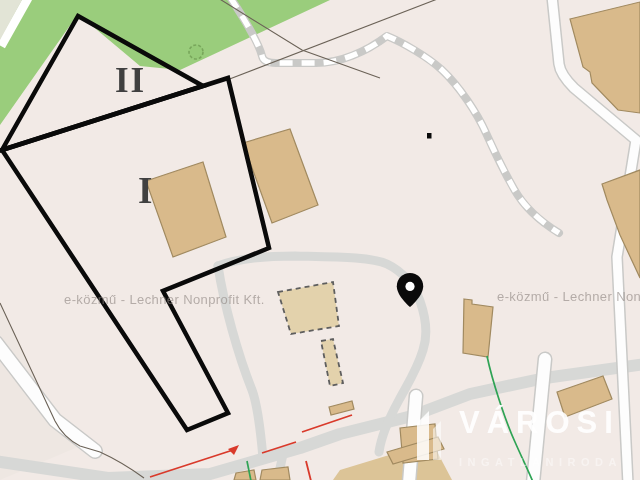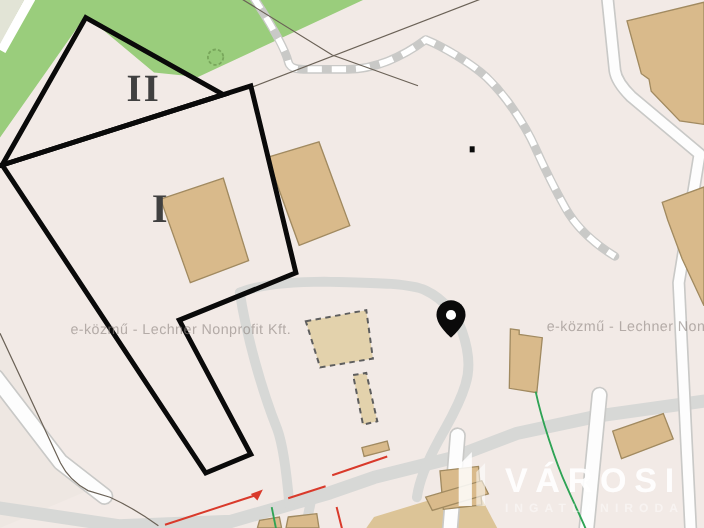--- a/index.html
+++ b/index.html
@@ -49,21 +49,21 @@
     position:absolute;left:404px;top:398px;
     display:flex;align-items:flex-end;gap:13px;
   }
   .logo-mark{display:block;}
   .logo-title{
     color:rgba(255,255,255,0.88);
     font-size:31px;font-weight:bold;letter-spacing:7px;line-height:1;
     text-shadow:0 0 1px rgba(255,255,255,0.25);
   }
   .logo-sub{
-    margin-top:5px;color:rgba(255,255,255,0.45);
+    margin-top:19px;color:rgba(255,255,255,0.45);
     font-size:11px;font-weight:bold;letter-spacing:5.5px;line-height:1;
   }
 </style>
 </head>
 <body>
 
 <div class="stage">
 
   <svg class="map" width="640" height="480" viewBox="0 0 640 480">
 

